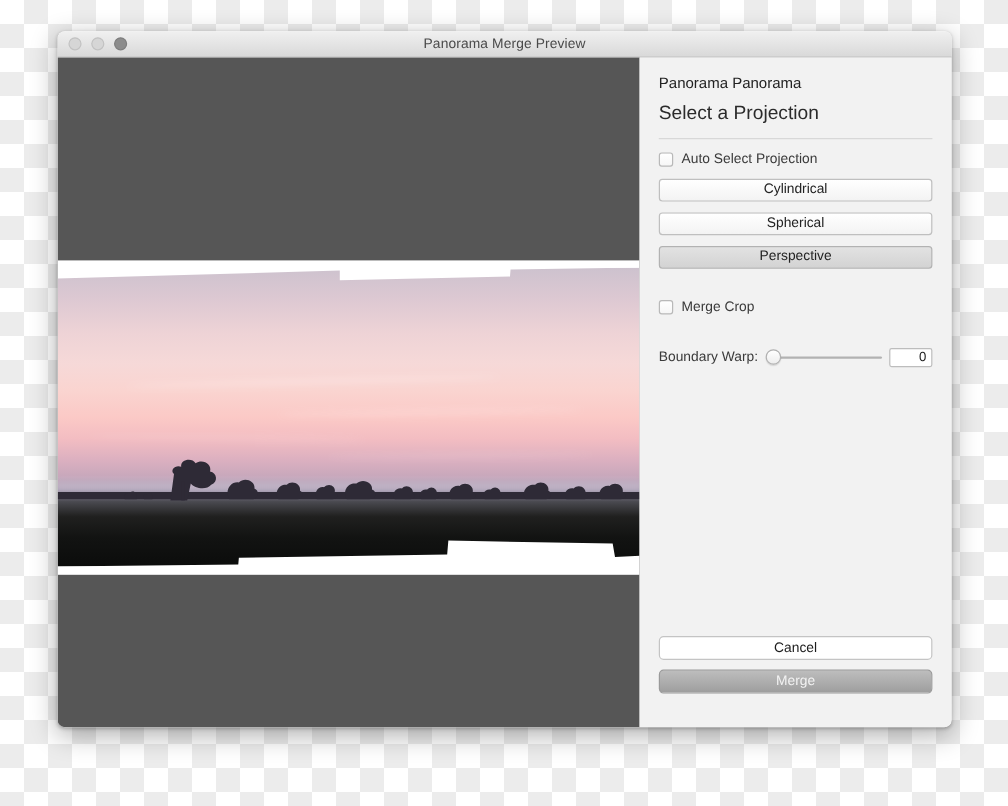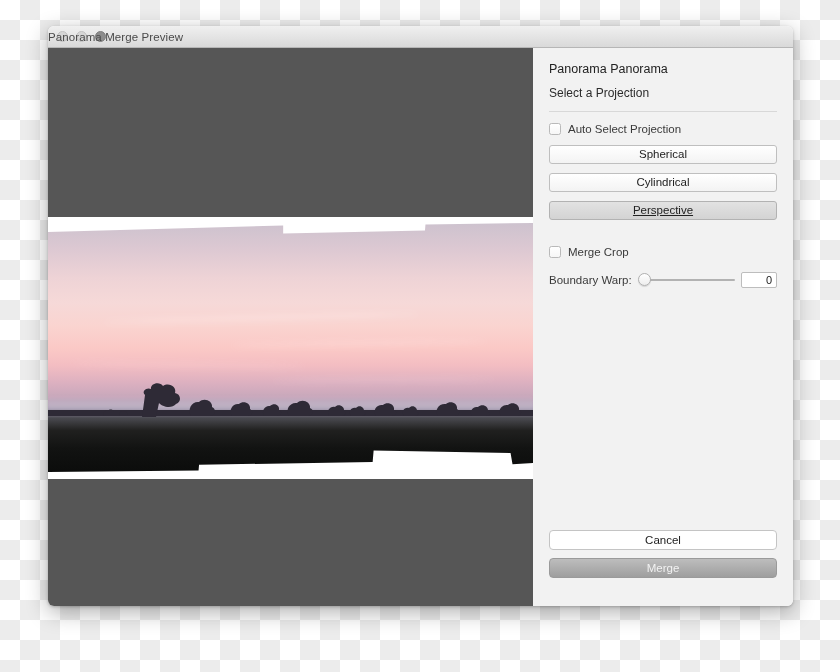--- a/index.html
+++ b/index.html
@@ -57,20 +57,21 @@
   .light {
     width: 11px; height: 11px;
     border-radius: 50%;
     background: #d6d6d6;
     border: 1px solid #c2c2c2;
   }
   .light.dark { background: #8c8c8c; border-color: #7e7e7e; }
   .title-text {
     position: absolute;
     left: 0; right: 0;
+    text-align: center;
     font-size: 11.5px;
     color: #4a4a4a;
     letter-spacing: 0.1px;
     pointer-events: none;
   }
 
   
   .body {
     flex: 1;
     display: flex;
@@ -164,21 +165,21 @@
     display: flex;
     flex-direction: column;
     position: relative;
   }
   .panel-title {
     font-size: 12.5px;
     color: #222;
     margin-bottom: 10px;
   }
   .panel-sub {
-    font-size: 12px;
+    font-size: 16px;
     color: #2b2b2b;
     margin-bottom: 11px;
   }
   .divider {
     height: 1px;
     background: #d8d8d8;
     margin-bottom: 11px;
   }
   .check-row {
     display: flex;
@@ -205,30 +206,29 @@
     color: #222;
     border: 1px solid #bfbfbf;
     border-radius: 3px;
     background: linear-gradient(#ffffff, #f3f3f3);
     margin-bottom: 9px;
     font-family: inherit;
   }
   .proj-btn.selected {
     background: linear-gradient(#e2e2e2, #d3d3d3);
     border-color: #b2b2b2;
-    text-decoration: underline;
   }
 
   .gap-after-buttons { height: 17px; }
 
   .warp-row {
     display: flex;
     align-items: center;
     gap: 6px;
-    margin-top: 4px;
+    margin-top: 18px;
   }
   .warp-label { font-size: 11.5px; color: #3a3a3a; white-space: nowrap; }
   .slider {
     position: relative;
     flex: 1;
     height: 14px;
   }
   .slider-track {
     position: absolute;
     left: 6px; right: 0;
@@ -349,22 +349,22 @@
 
         <div class="panel-title">Panorama Panorama</div>
         <div class="panel-sub">Select a Projection</div>
         <div class="divider"></div>
 
         <div class="check-row">
           <span class="checkbox"></span>
           <span class="check-label">Auto Select Projection</span>
         </div>
 
+        <button class="proj-btn">Cylindrical</button>
         <button class="proj-btn">Spherical</button>
-        <button class="proj-btn">Cylindrical</button>
         <button class="proj-btn selected">Perspective</button>
 
         <div class="gap-after-buttons"></div>
 
         <div class="check-row">
           <span class="checkbox"></span>
           <span class="check-label">Merge Crop</span>
         </div>
 
         <div class="warp-row">

